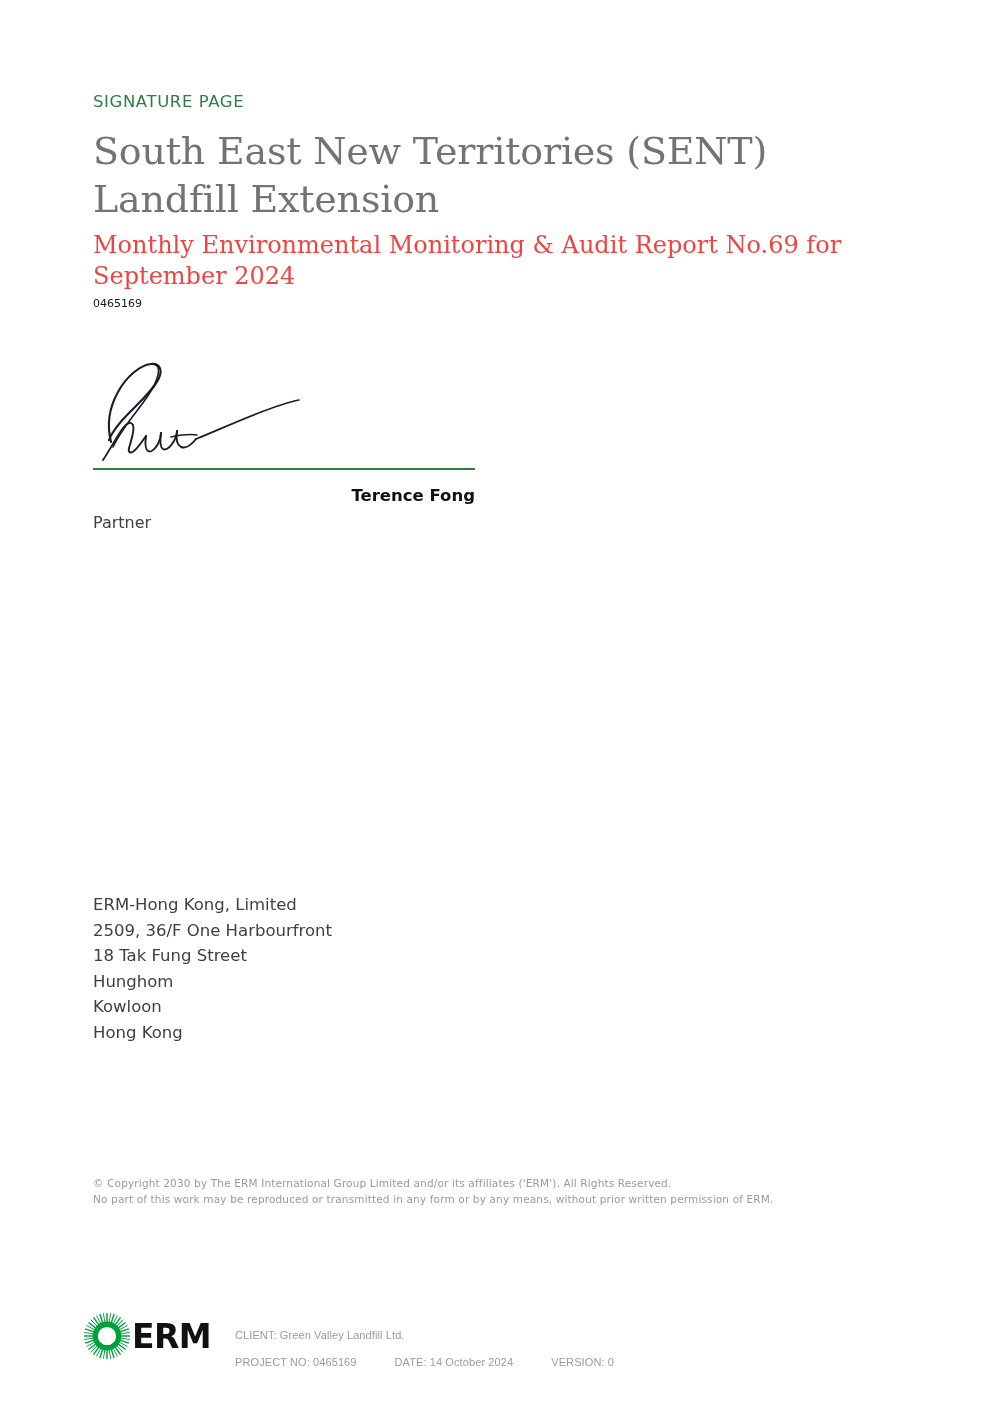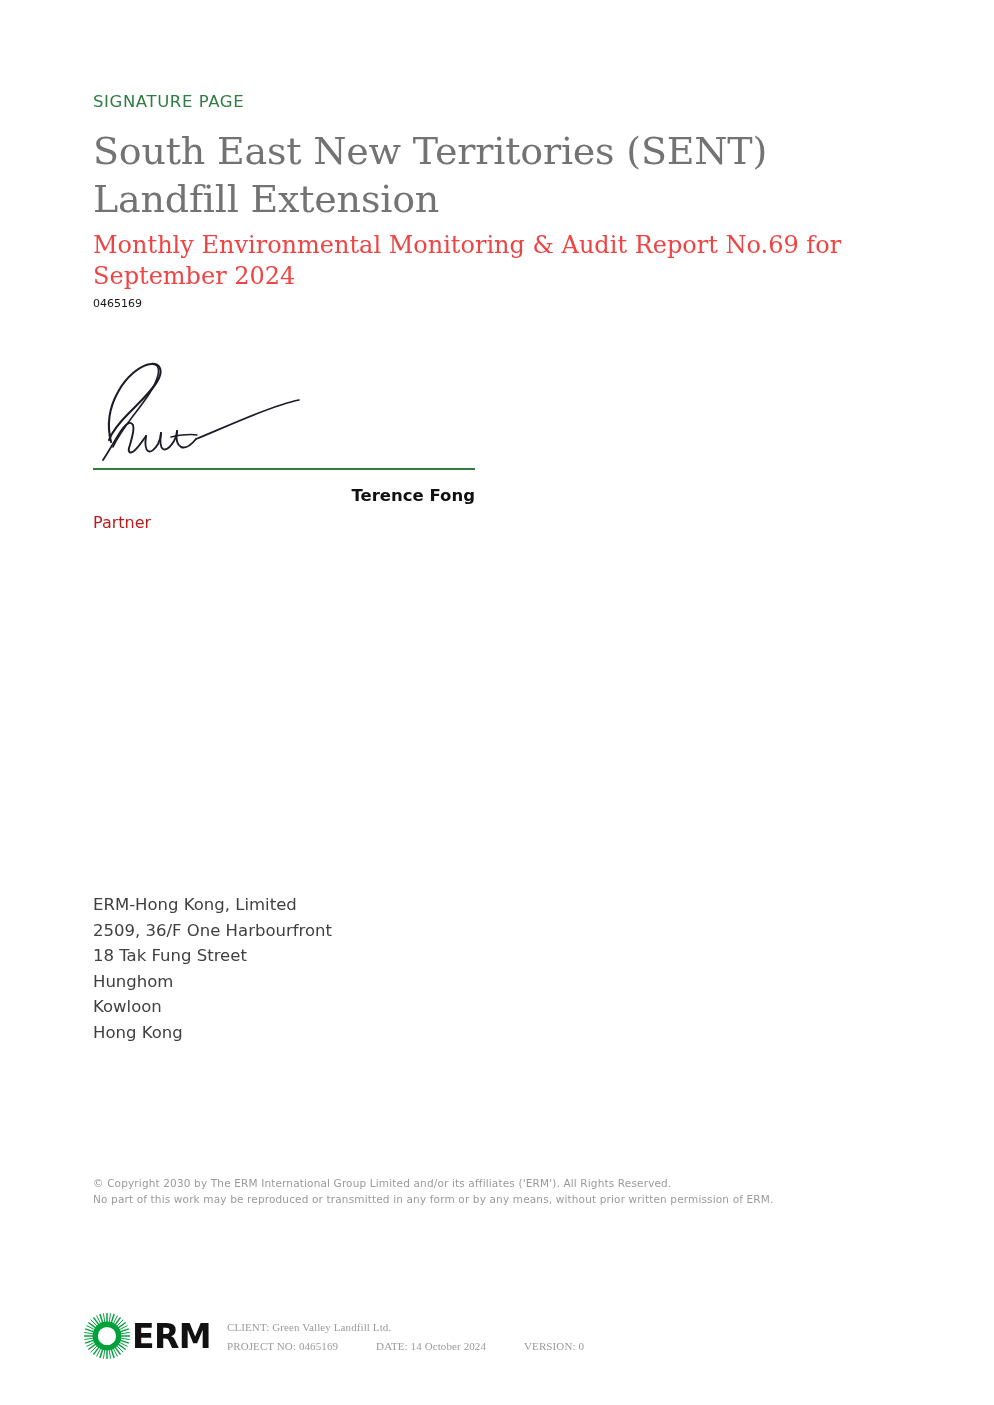--- a/index.html
+++ b/index.html
@@ -86,21 +86,21 @@
     font-weight: 700;
     color: #111111;
     margin: 16px 0 0 0;
     line-height: 1.25;
     text-align: right;
   }
   .signer-role {
     font-family: "DejaVu Sans", sans-serif;
     font-size: 16px;
     font-weight: 400;
-    color: #b91c1c;
+    color: #404040;
     margin: 6px 0 0 0;
     line-height: 1.25;
   }
 
   
   .address-block {
     position: absolute;
     left: 93px;
     top: 892px;
     width: 420px;
@@ -159,25 +159,25 @@
     letter-spacing: -0.6px;
     color: #111111;
     line-height: 1;
     margin-left: 1px;
   }
   .footer-meta {
     margin-left: 14px;
     padding-top: 6px;
   }
   .meta-line {
-    font-family: Liberation Serif, serif;
+    font-family: Liberation Sans, sans-serif;
     font-size: 11px;
     color: #9b9b9b;
     line-height: 19px;
-    margin: 0;
+    margin: 8px;
     white-space: pre;
     letter-spacing: 0.1px;
   }
   .meta-sep {
     display: inline-block;
     width: 38px;
   }
 </style>
 </head>
 <body>

